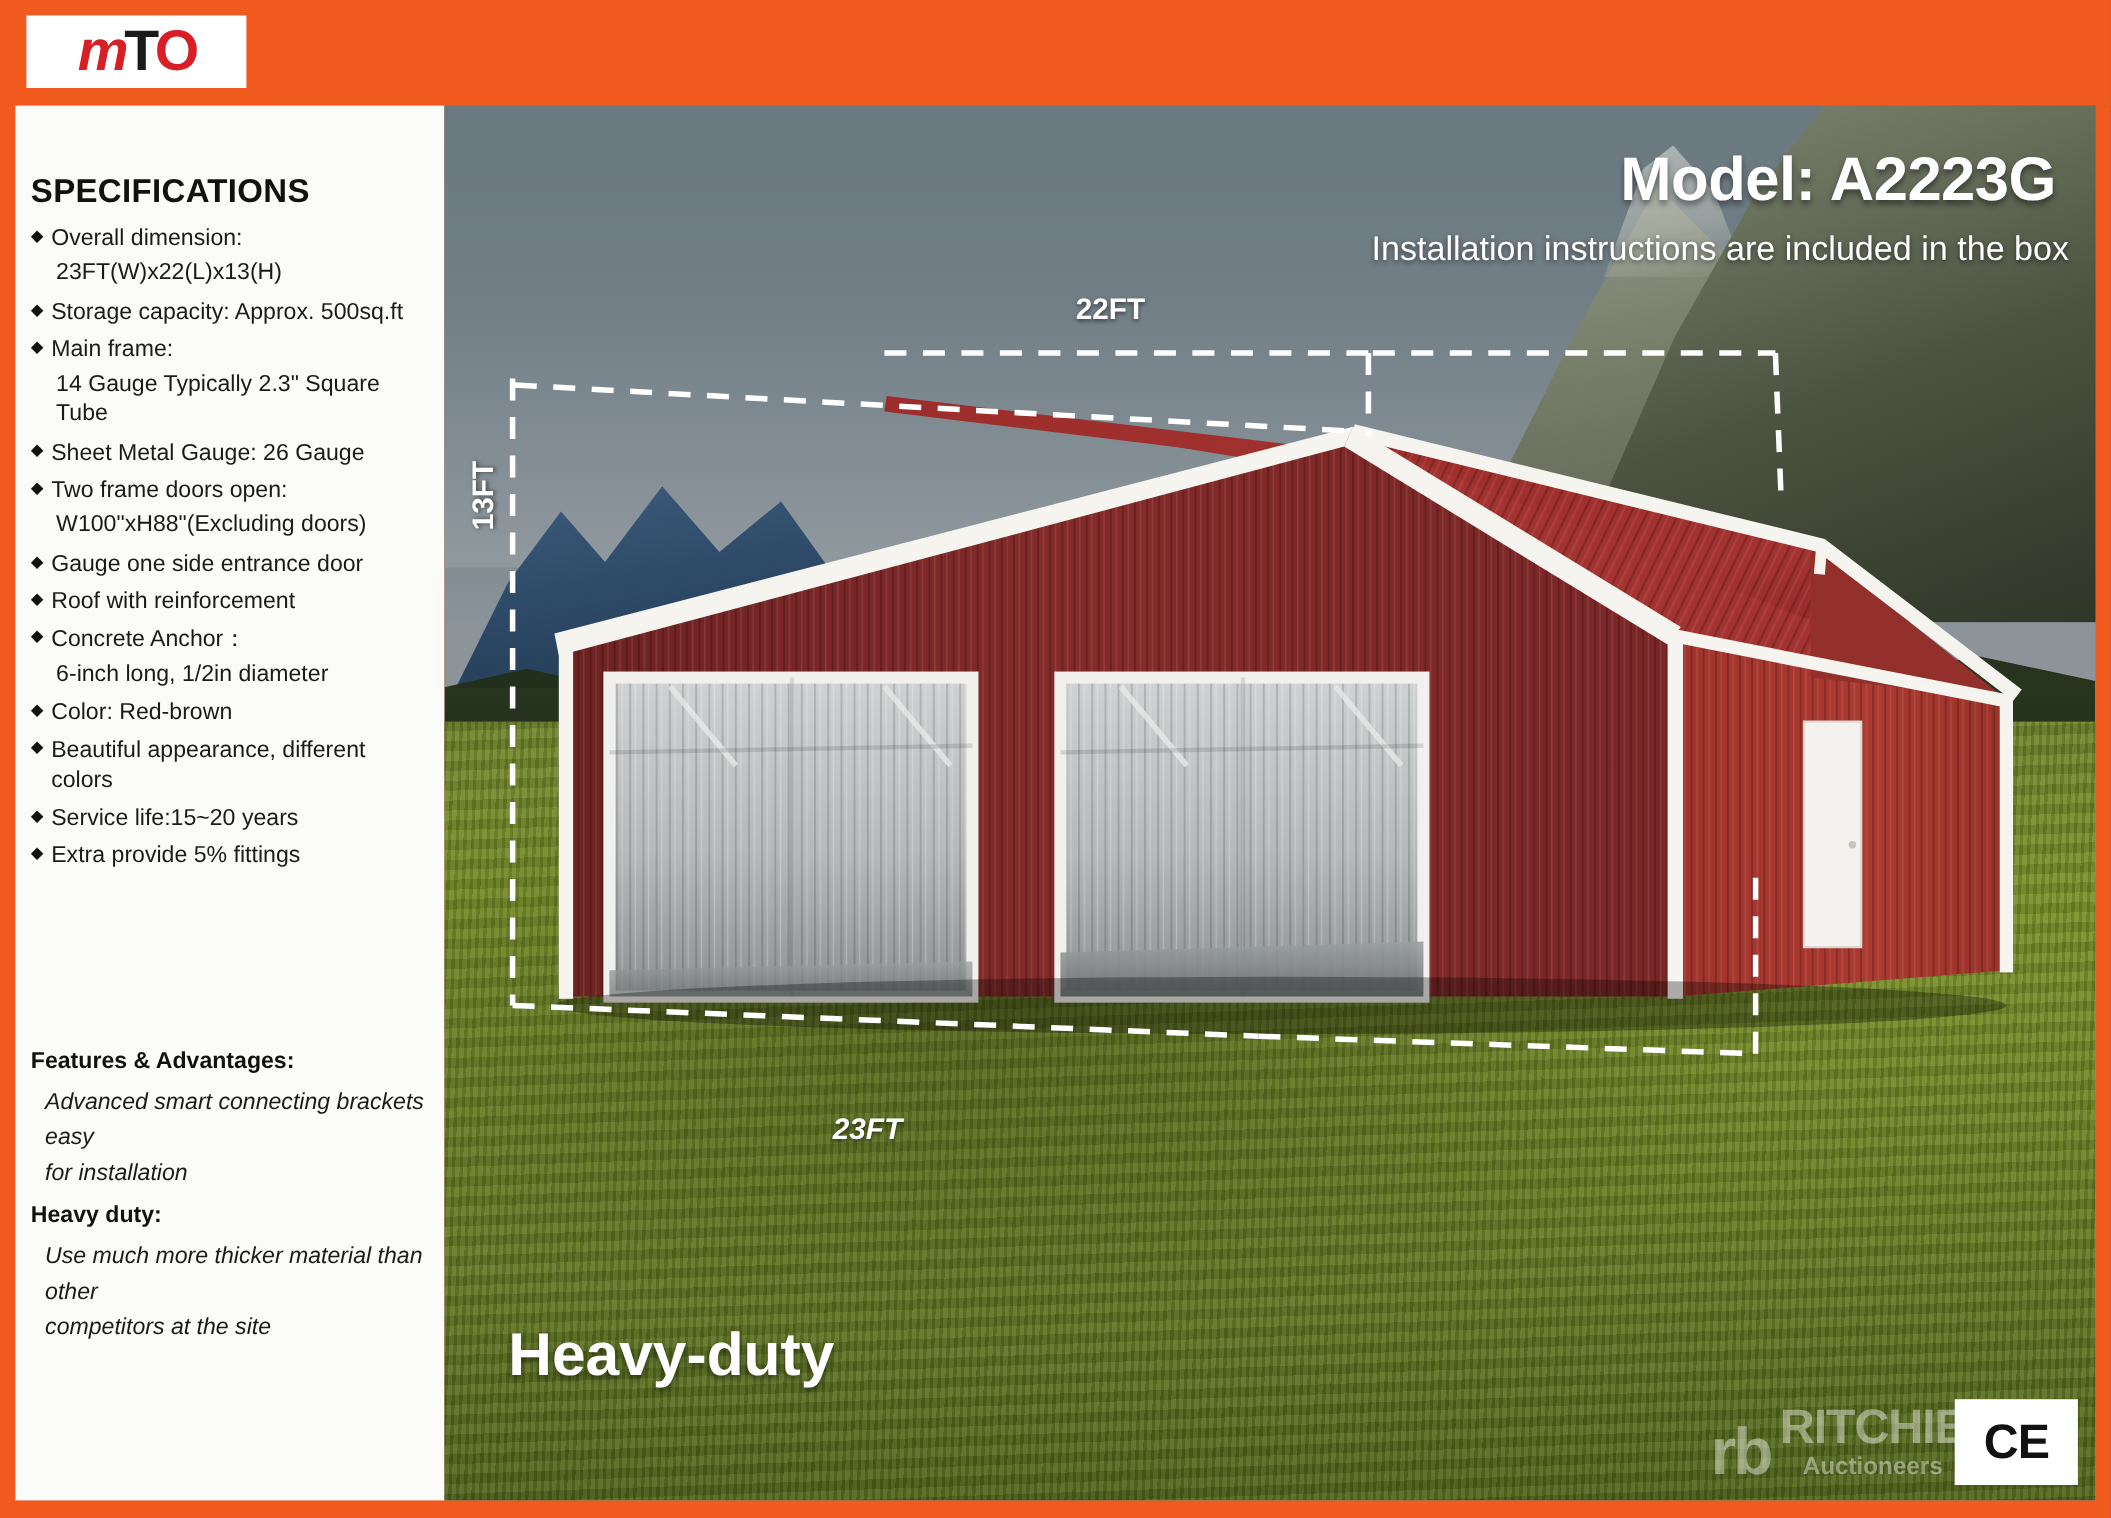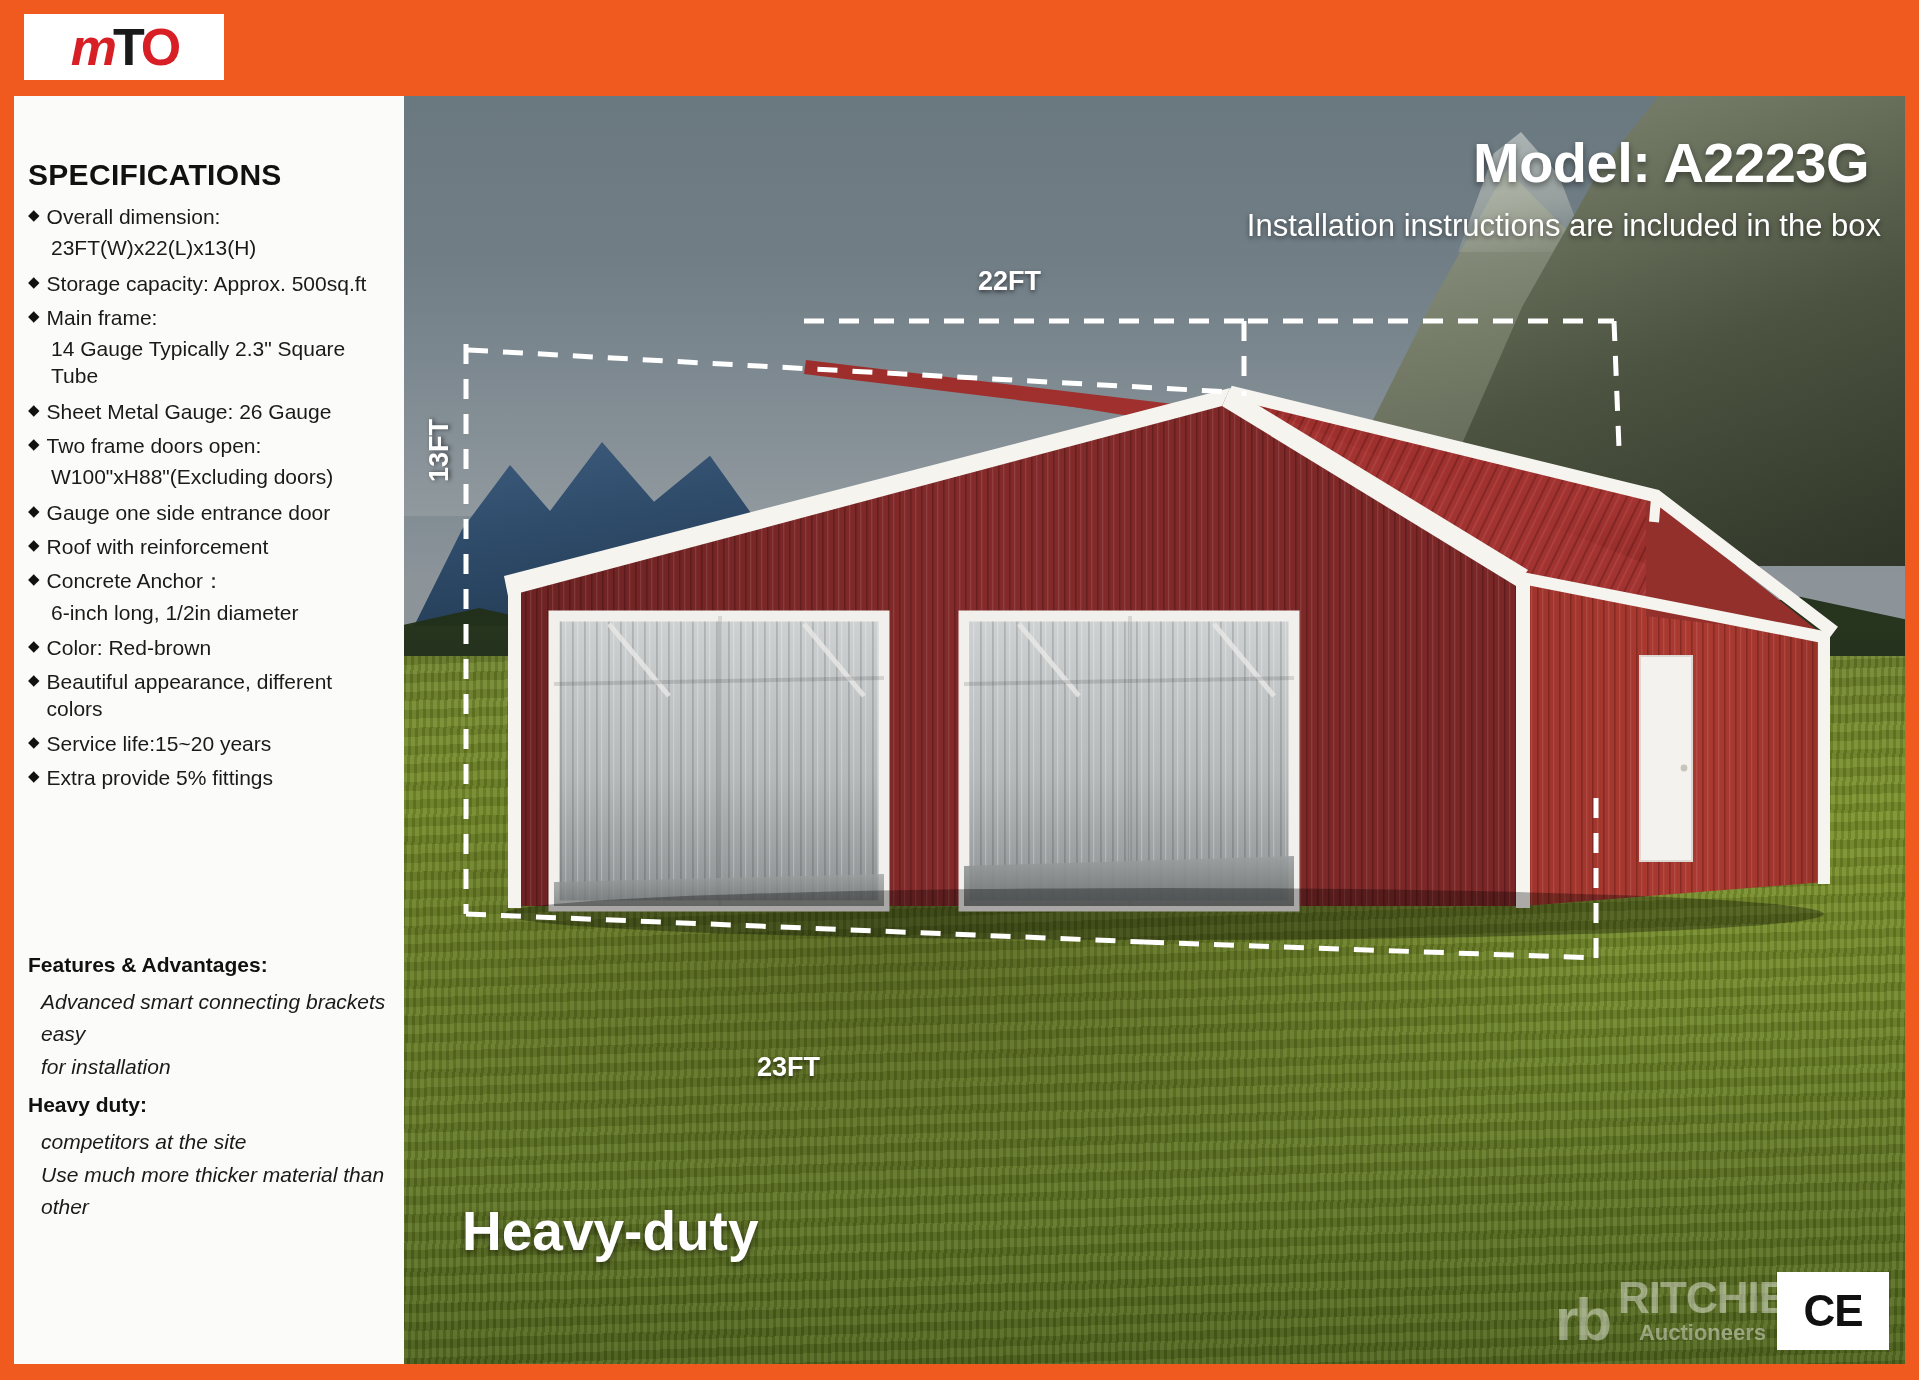--- a/index.html
+++ b/index.html
@@ -155,21 +155,21 @@
 
   
   .garage { position:absolute; left:0; top:0; width:1501px; height:1268px; }
 
   
   .dim-label {
     position:absolute; color:#ffffff; font-size:27px; font-weight:bold;
     text-shadow:0 2px 4px rgba(0,0,0,.55); white-space:nowrap;
   }
   .dim-22 { left:574px; top:170px; }
-  .dim-23 { left:353px; top:956px; }
+  .dim-23 { left:353px; top:915px;font-style:italic; }
   .dim-13 {
     left:20px; top:386px;
     transform:rotate(-90deg); transform-origin:left top;
   }
 
   .heavy-duty {
     position:absolute; left:58px; top:1103px;
     font-size:55px; font-weight:bold; color:#ffffff;
     text-shadow:0 3px 7px rgba(0,0,0,.5);
     white-space:nowrap;
@@ -280,22 +280,22 @@
           <span class="spec-bullet">◆</span>
           <span>Extra provide 5% fittings</span>
         </li>
       </ul>
 
       <div class="features">
         <div class="feat-head">Features &amp; Advantages:</div>
         <div class="feat-line">Advanced smart connecting brackets easy</div>
         <div class="feat-line">for installation</div>
         <div class="feat-head" style="margin-top:10px;">Heavy duty:</div>
+        <div class="feat-line">Use much more thicker material than other</div>
         <div class="feat-line">competitors at the site</div>
-        <div class="feat-line">Use much more thicker material than other</div>
       </div>
     </div>
 
     <div class="scene">
 
       <div class="sky"></div>
       <div class="mountain-right2"></div>
       <div class="snowcap"></div>
       <div class="mountain-right"></div>
       <div class="mountain-left"></div>

